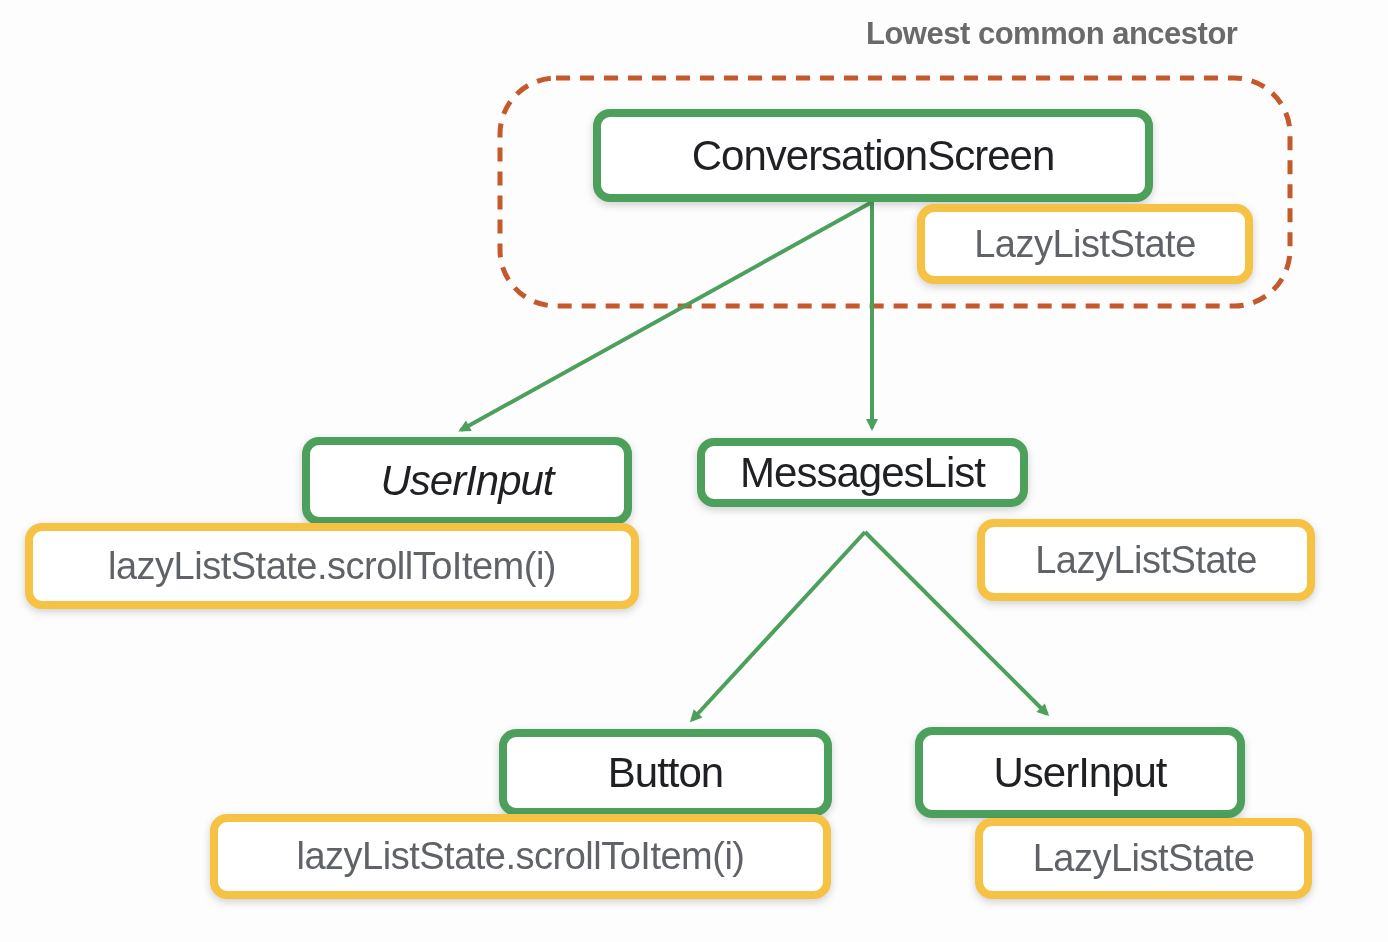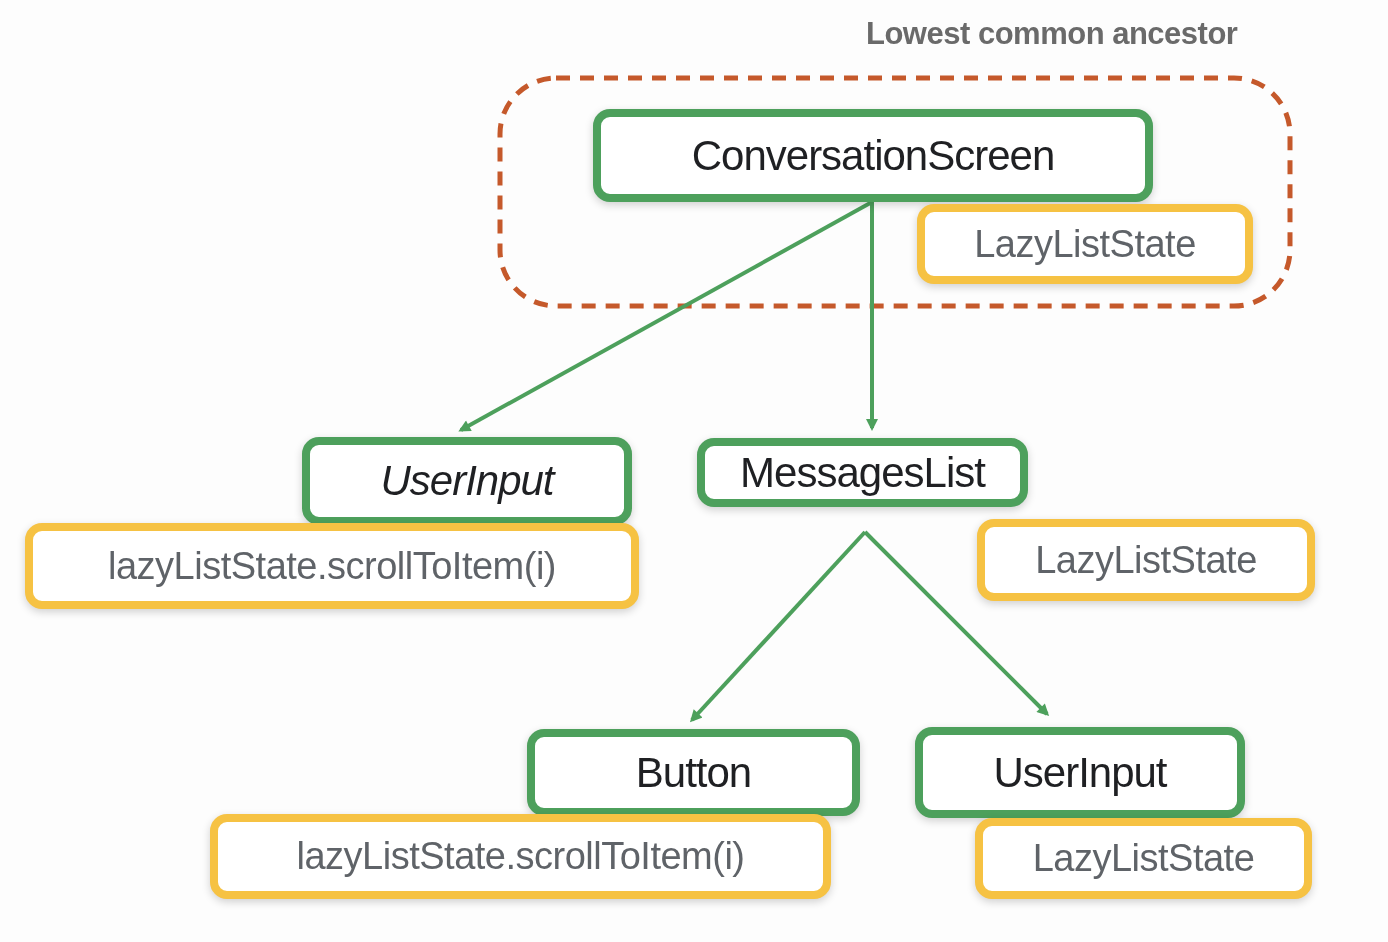--- a/index.html
+++ b/index.html
@@ -39,21 +39,21 @@
     color:var(--gray); font-size:38px; font-weight:400; letter-spacing:-0.5px;
     z-index:3;
   }
   
   .n-conversation{left:593px; top:109px; width:560px; height:93px;}
   .b-conversation-state{left:917px; top:204px; width:336px; height:80px;}
   .n-userinput{left:302px; top:437px; width:330px; height:88px;font-style:italic;}
   .b-userinput-call{left:25px; top:523px; width:614px; height:86px;}
   .n-messageslist{left:697px; top:438px; width:331px; height:69px;}
   .b-messageslist-state{left:977px; top:519px; width:338px; height:82px;}
-  .n-button{left:499px; top:729px; width:333px; height:87px;margin-left:28px;}
+  .n-button{left:499px; top:729px; width:333px; height:87px;}
   .b-button-call{left:210px; top:814px; width:621px; height:85px;}
   .n-lazycolumn{left:915px; top:727px; width:330px; height:91px;}
   .b-lazycolumn-state{left:975px; top:818px; width:337px; height:81px;}
 </style>
 </head>
 <body>
 
 <div class="stage">
 
   <svg class="edges" viewBox="0 0 1388 942" xmlns="http://www.w3.org/2000/svg" aria-hidden="true">

